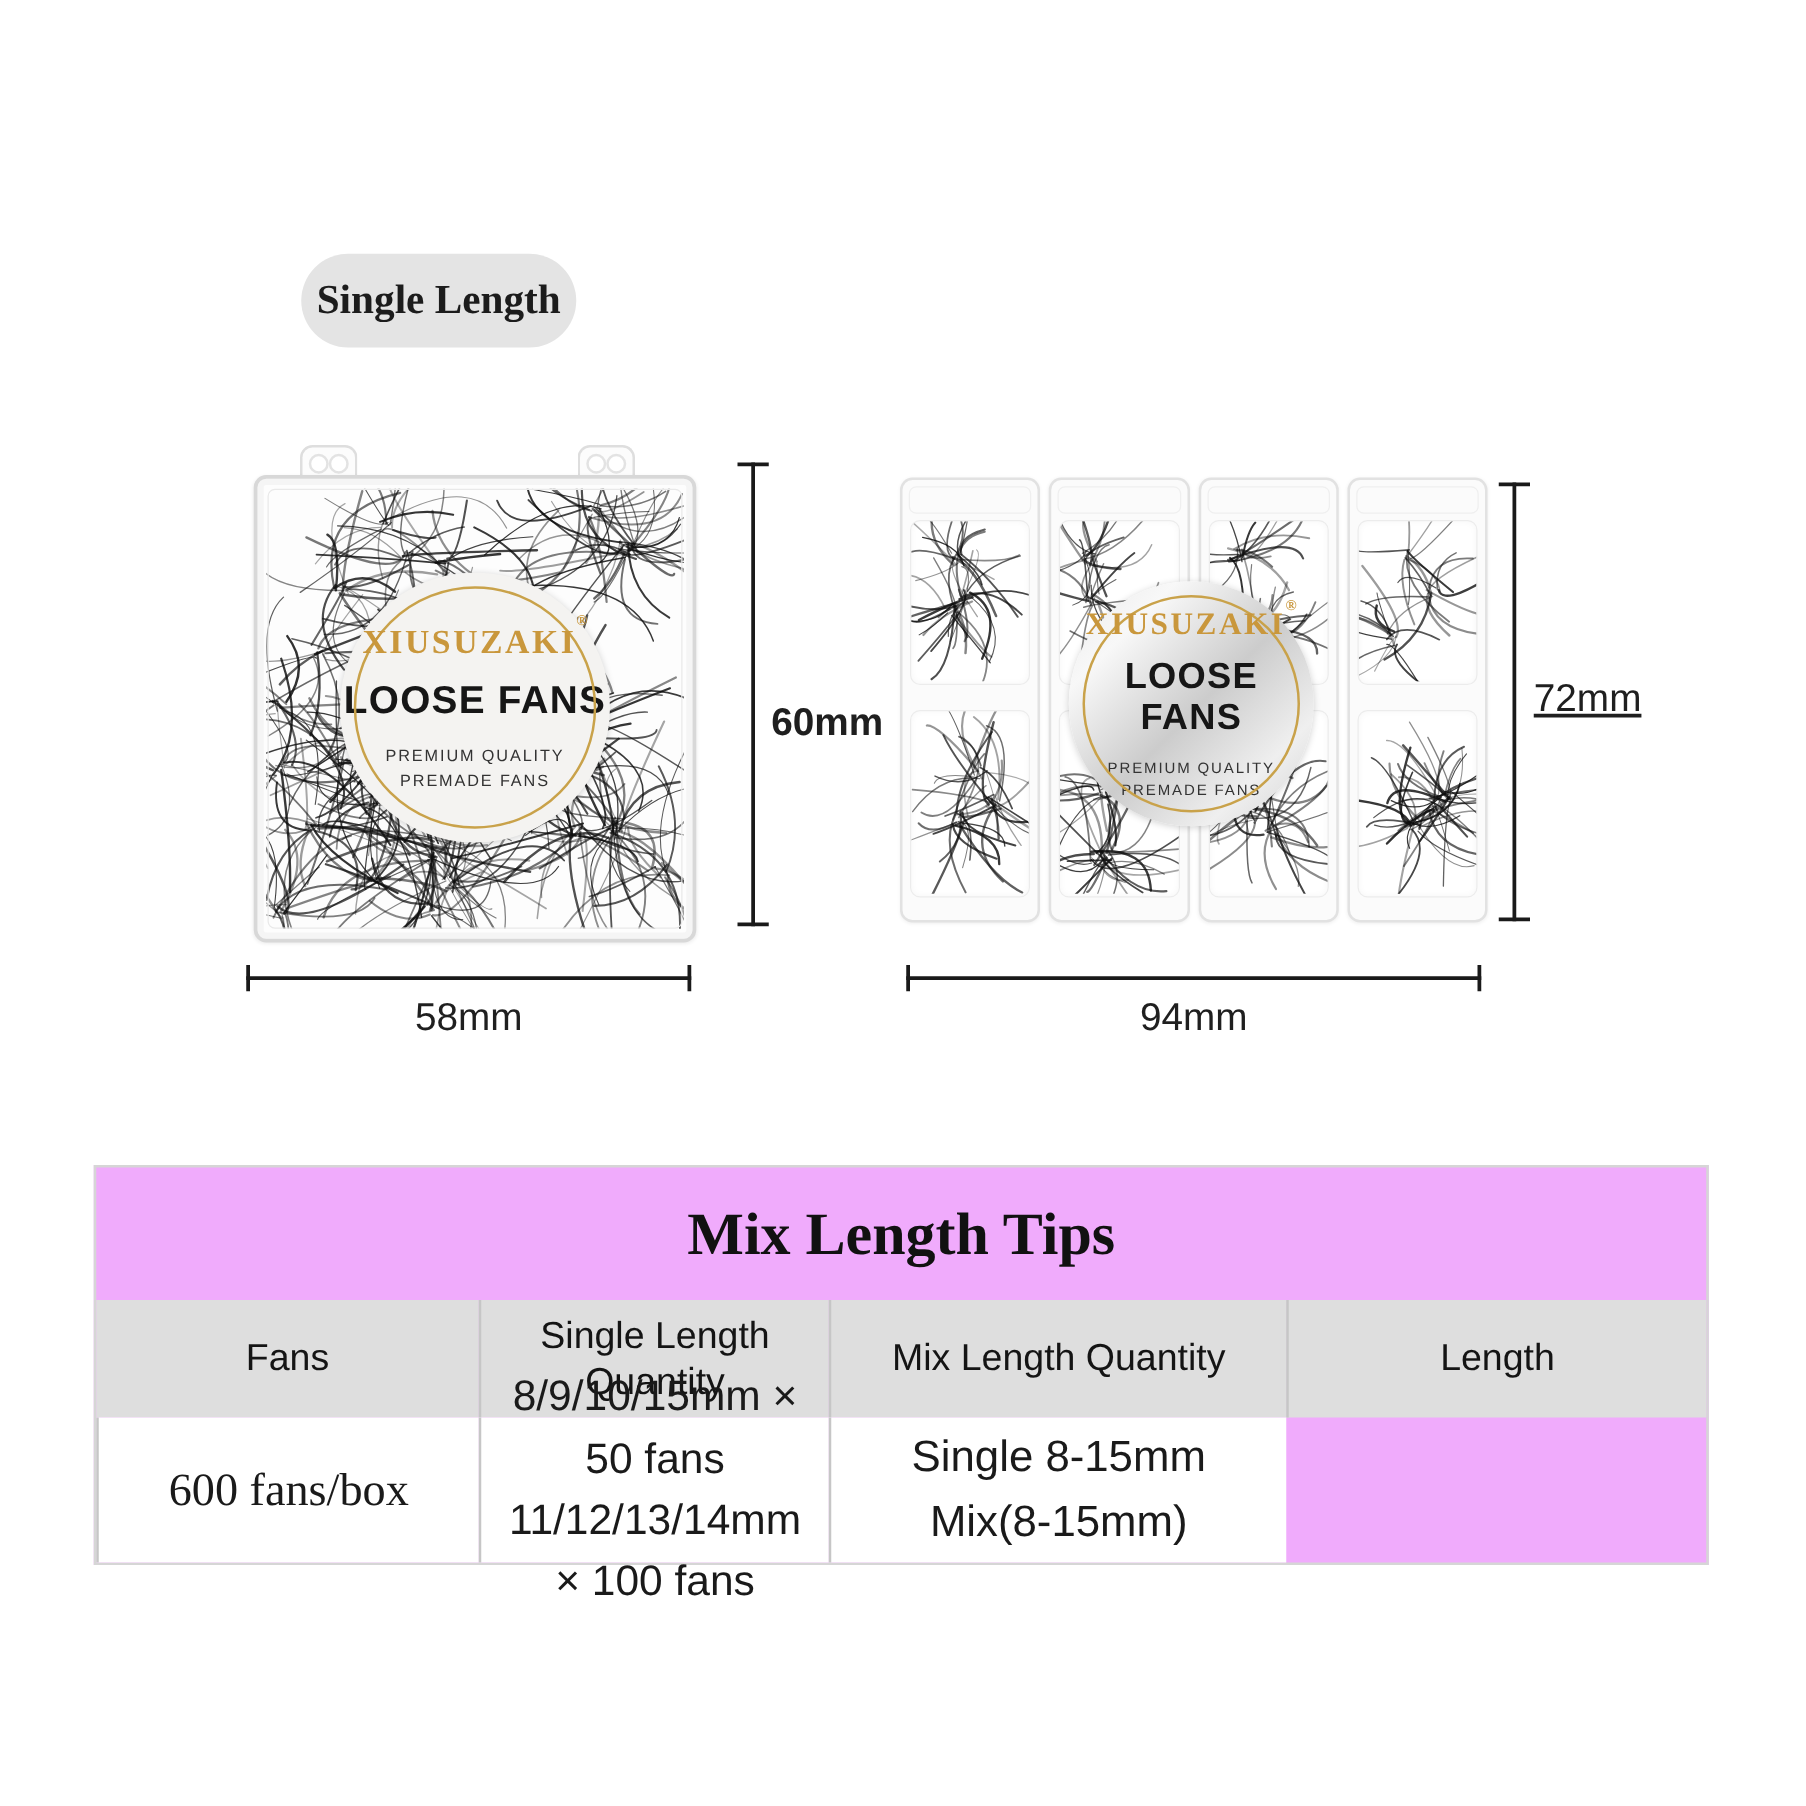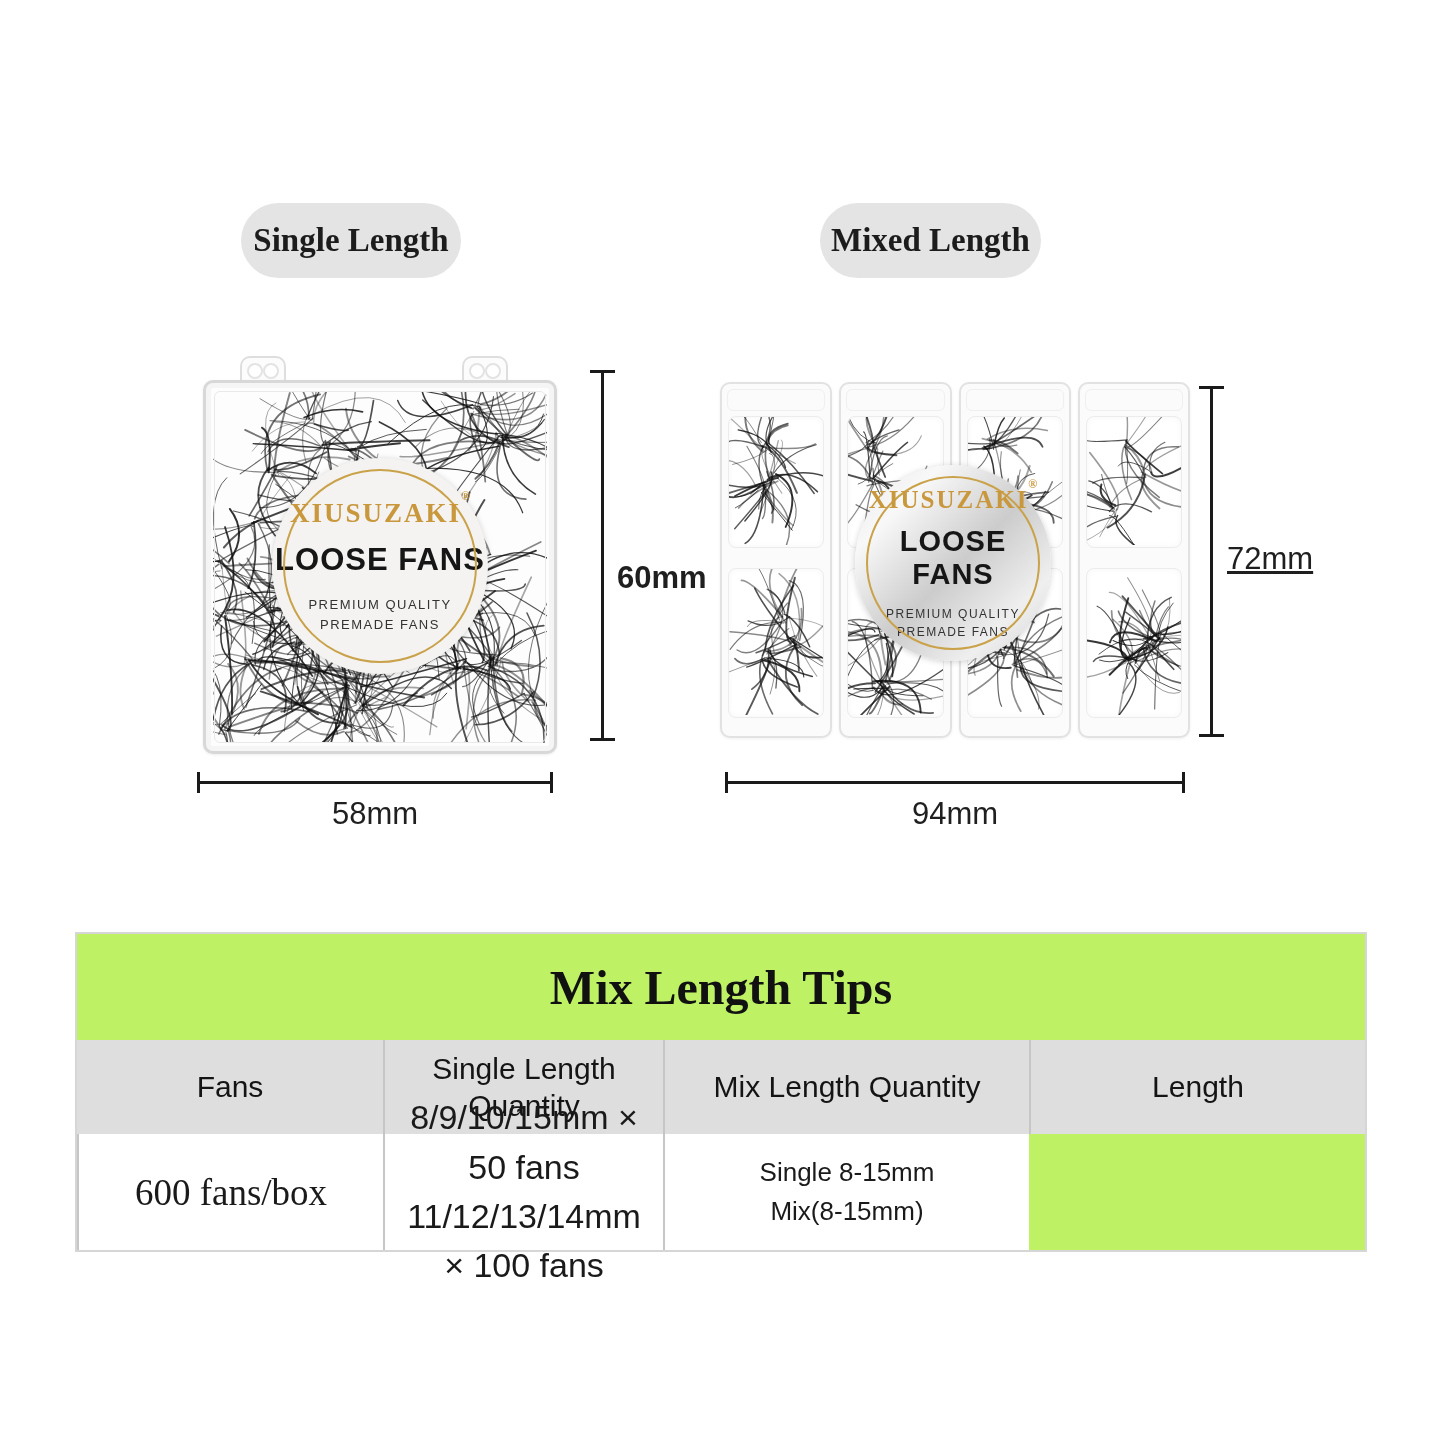--- a/index.html
+++ b/index.html
@@ -65,44 +65,41 @@
   .dim-v::before,.dim-v::after{content:"";position:absolute;left:-11px;width:25px;height:3px;background:#1a1a1a;}
   .dim-v::before{top:0;} .dim-v::after{bottom:0;}
   .dim-h{position:absolute;height:3px;background:#1a1a1a;}
   .dim-h::before,.dim-h::after{content:"";position:absolute;top:-9px;width:3px;height:21px;background:#1a1a1a;}
   .dim-h::before{left:0;} .dim-h::after{right:0;}
   .dim-label{position:absolute;font-size:31px;color:#1f1f1f;white-space:nowrap;}
   .dim-label.centered{transform:translateX(-50%);}
 
   
   .spec-table{position:absolute;left:75px;top:932px;width:1292px;border:2px solid #d6d6d6;
-        box-sizing:border-box;background:#bef264;}
+        box-sizing:border-box;background:#f0abfc;}
   .t-title{height:106px;display:flex;align-items:center;justify-content:center;
         font-family:"Liberation Serif",serif;font-weight:bold;font-size:48px;color:#111;}
   .t-grid{display:grid;grid-template-columns:306px 280px 366px 336px;}
   .t-cell{display:flex;flex-direction:column;align-items:center;justify-content:center;
         text-align:center;box-sizing:border-box;border-left:2px solid #c6c6c6;padding:6px 10px;}
   .t-cell.first{border-left:none;}
   .t-head .t-cell{background:#dedede;height:94px;font-size:30px;color:#141414;line-height:1.25;}
   .t-body .t-cell{background:#ffffff;height:116px;}
   .c-fans{font-family:"Liberation Serif",serif;font-size:29px;line-height:1.5;}
   .c-qty{font-family:"Liberation Serif",serif;font-size:37px;}
   .c-mix{font-size:34px;line-height:1.45;}
-  .c-len{font-size:26px;line-height:1.5;}
+  .c-len{font-size:35px;line-height:1.5;}
 </style>
 </head>
 <body>
 
 <div class="stage">
 
   <div class="badge single">
     <span>Single Length</span>
-  </div>
-  <div class="badge mixed">
-    <span>Mixed Length</span>
   </div>
 
   <div class="hinge h1"></div>
   <div class="hinge h2"></div>
   <div class="sbox">
     <svg class="lash-svg" style="left:7px;top:8px;" width="334" height="352">
         <path d="M171.1 180.9 Q132.3 166.6 88.1 133.4" fill="none" stroke="#0e0e0e" stroke-width="1.34" stroke-opacity="0.59" stroke-linecap="round"></path>
         <path d="M172.7 188.1 Q169.7 138.6 208.6 128.8" fill="none" stroke="#0e0e0e" stroke-width="1.13" stroke-opacity="0.55" stroke-linecap="round"></path>
         <path d="M166.2 187.1 Q145.4 208.4 113.7 241.5" fill="none" stroke="#0e0e0e" stroke-width="1.81" stroke-opacity="0.75" stroke-linecap="round"></path>
         <path d="M172.1 182.9 Q150.4 167.2 177.9 124.7" fill="none" stroke="#0e0e0e" stroke-width="1.97" stroke-opacity="0.50" stroke-linecap="round"></path>

